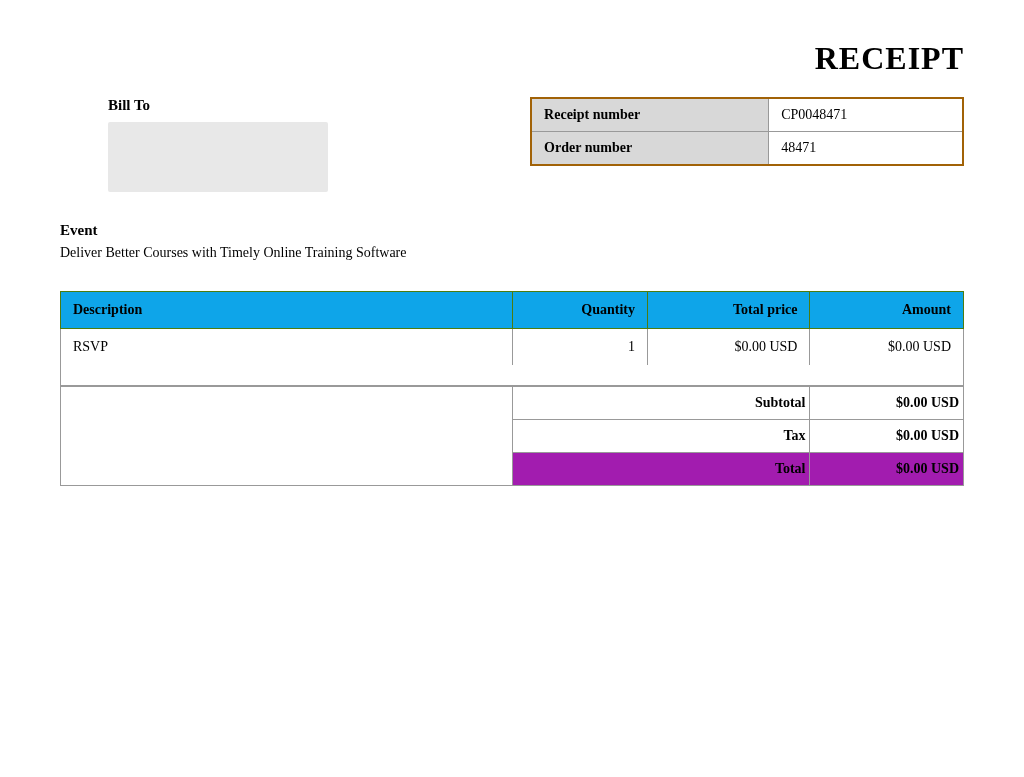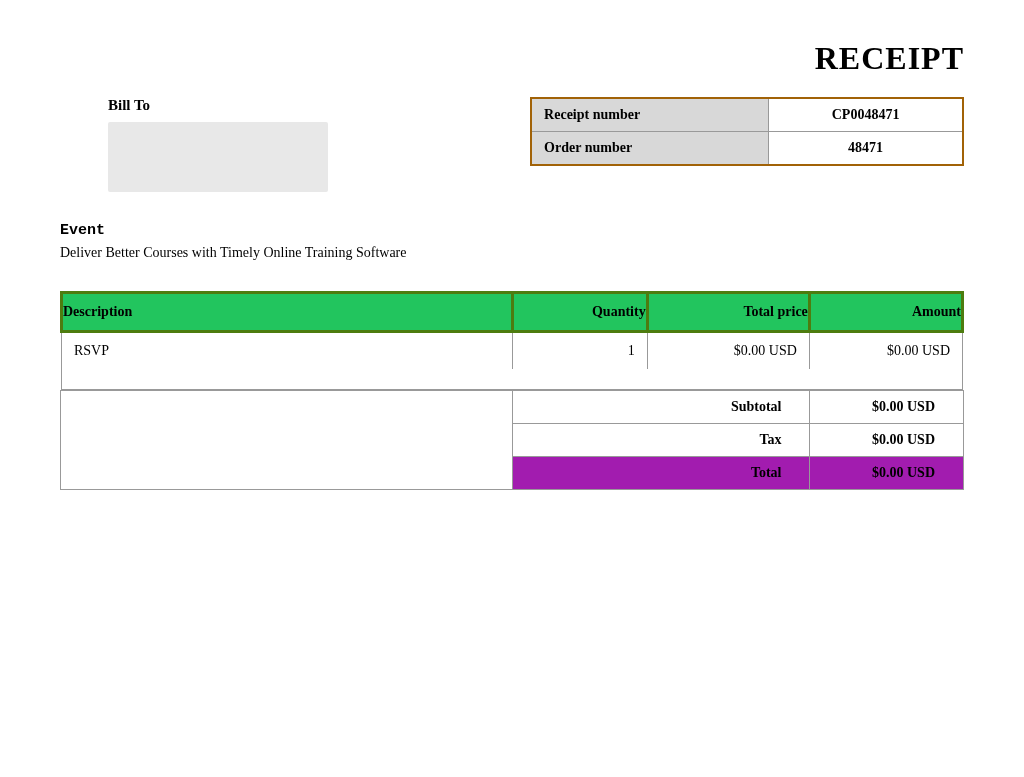--- a/index.html
+++ b/index.html
@@ -62,57 +62,55 @@
       border: 1px solid #999;
     }
 
     .receipt-info-table tr td:first-child {
       background: #d8d8d8;
       font-weight: bold;
       width: 55%;
     }
 
     .receipt-info-table tr td:last-child {
-      text-align: center;
-      font-weight: bold;
+      text-align: left;
     }
 
     .event-section {
       margin-bottom: 30px;
     }
 
     .event-label {
       font-weight: bold;
       font-size: 15px;
       margin-bottom: 6px;
-      font-family: Liberation Mono, monospace;
     }
 
     .event-name {
       font-size: 14px;
       margin-bottom: 4px;
     }
 
     .event-date {
       font-size: 14px;
     }
 
     .items-table {
       width: 100%;
       border-collapse: collapse;
       border: 1px solid #999;
       margin-bottom: 0;
     }
 
     .items-table th {
-      background: #22c55e;
-      padding: 10px 0;
-      font-size: 14px;
-      font-weight: bold;
-      border: 3px solid #4d7c0f;
+      background: #0ea5e9;
+      padding: 10px 12px;
+      font-size: 14px;
+      font-weight: bold;
+      border: 1px solid #4d7c0f;
     }
 
     .items-table th.col-desc {
       text-align: left;
       width: 50%;
     }
 
     .items-table th.col-qty {
       text-align: right;
       width: 15%;
@@ -160,21 +158,21 @@
     }
 
     .summary-table {
       width: 100%;
       border-collapse: collapse;
       border: 1px solid #999;
       border-top: none;
     }
 
     .summary-table td {
-      padding: 8px 28px;
+      padding: 8px 4px;
       font-size: 14px;
       border: 1px solid #999;
     }
 
     .summary-table .left-empty {
       width: 50%;
       background: #fff;
       border-left: 1px solid #999;
       border-right: none;
     }

